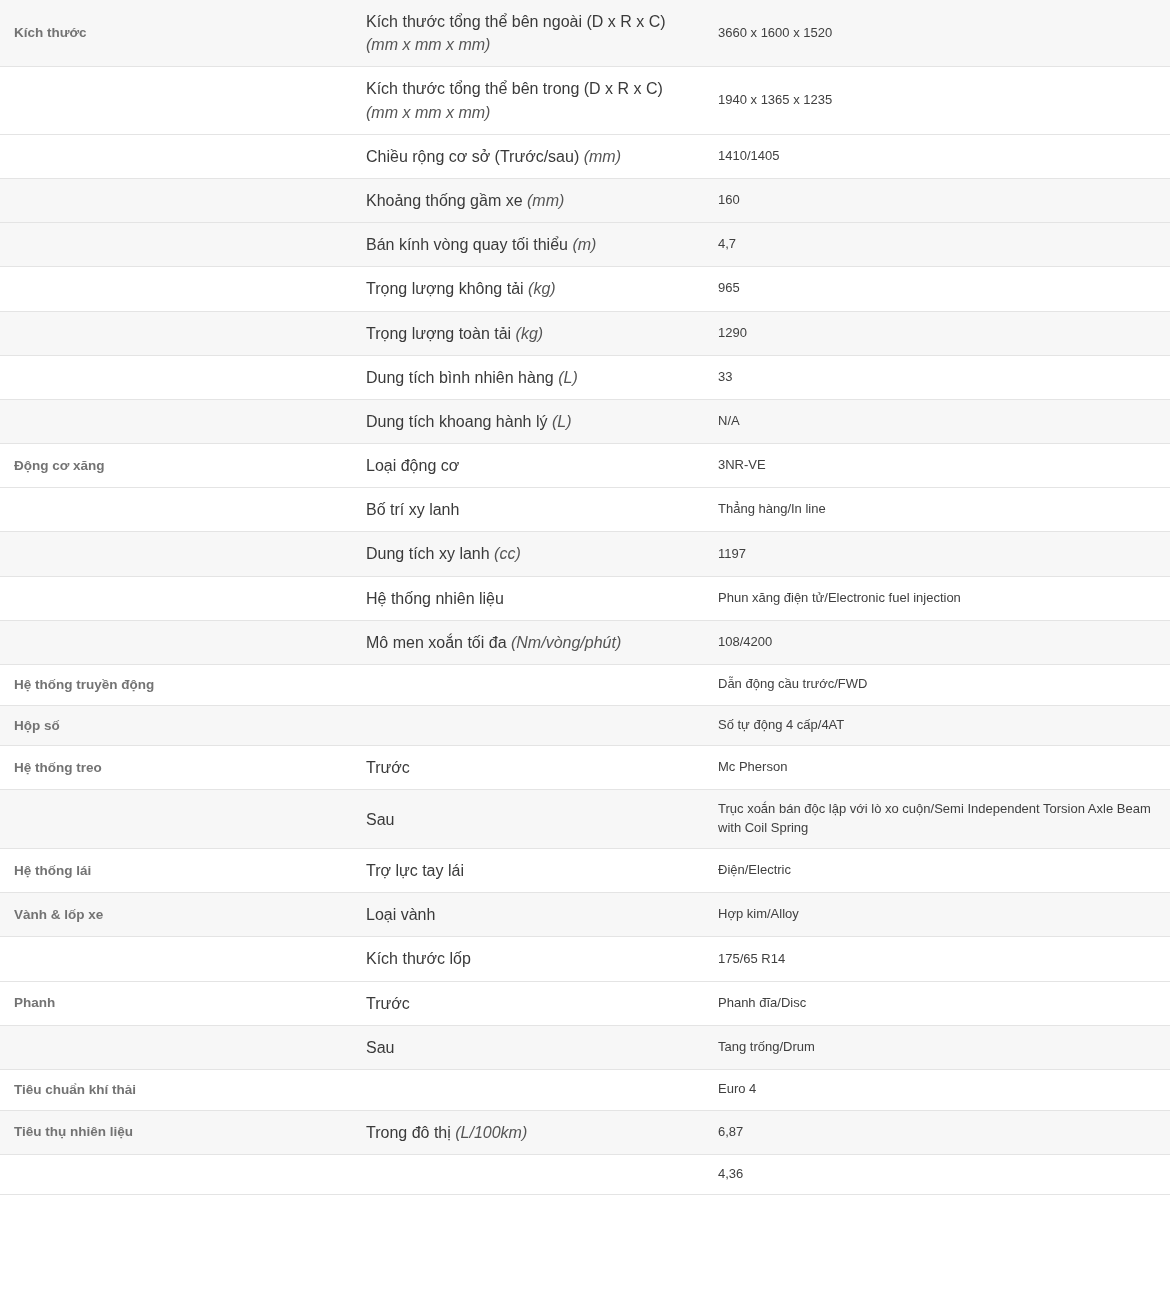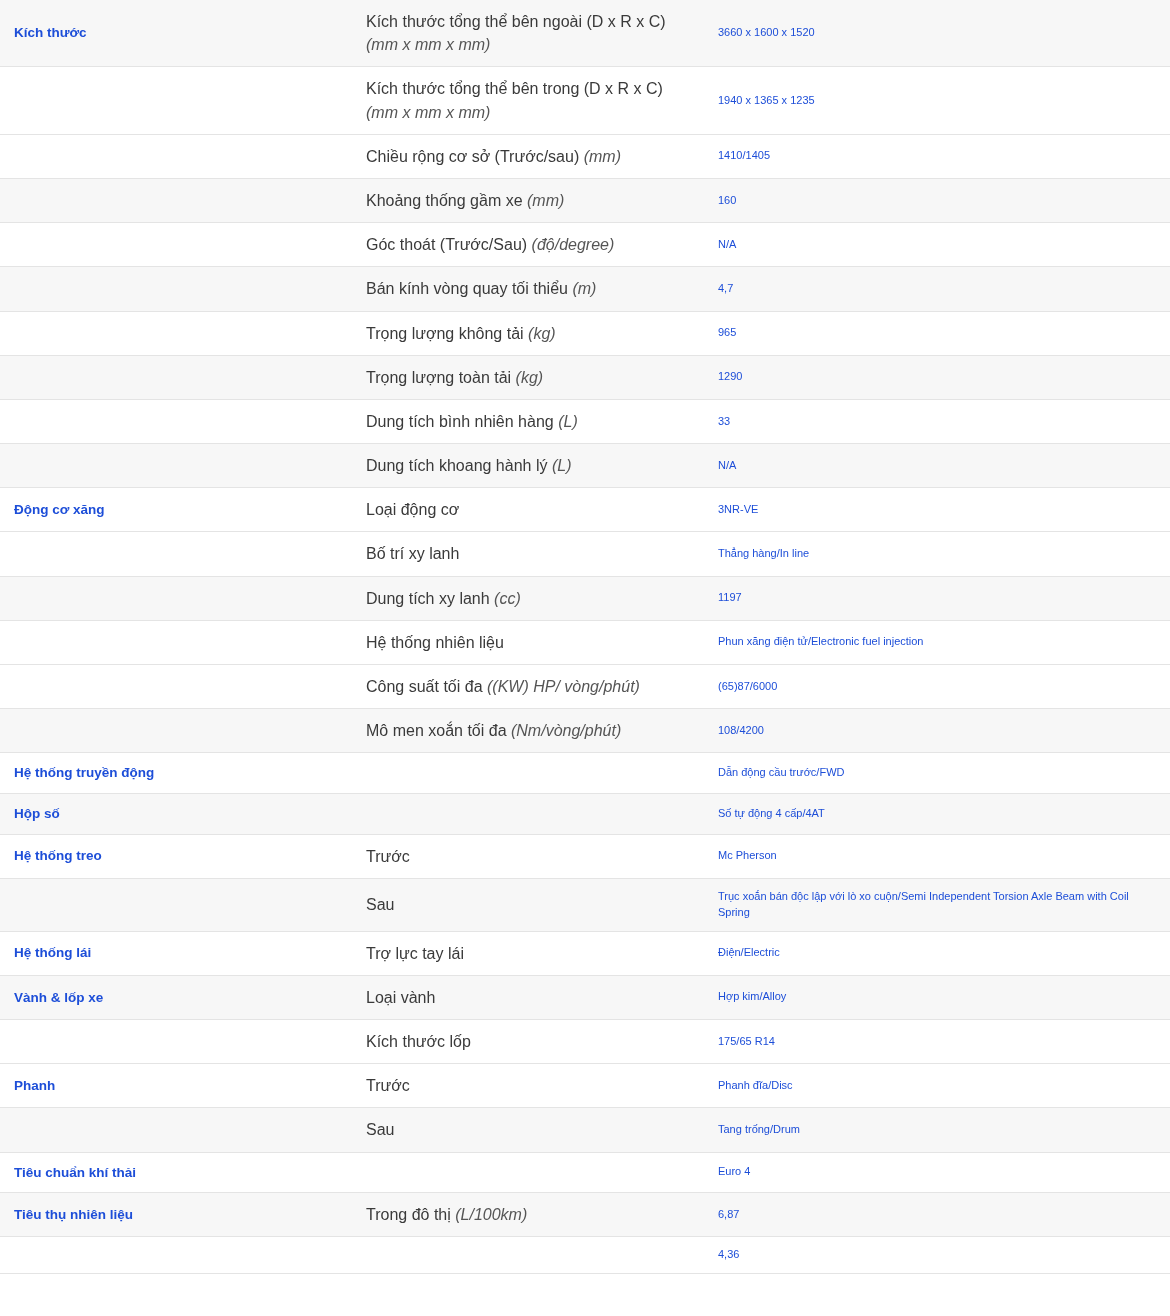--- a/index.html
+++ b/index.html
@@ -25,32 +25,32 @@
   }
   table.spec-table td {
     vertical-align: middle;
     padding: 10px 12px 10px 14px;
     line-height: 1.45;
     border-right: none;
   }
   td.col-group {
     width: 352px;
     font-weight: bold;
-    color: #1d4ed8;
+    color: #737373;
     font-size: 13.5px;
   }
   td.col-label {
     width: 352px;
     color: #3a3a3a;
     font-size: 16px;
   }
   td.col-value {
     width: 466px;
-    color: #1d4ed8;
-    font-size: 11px;
+    color: #404040;
+    font-size: 13px;
   }
   tr.shade td {
     background: #f7f7f7;
   }
   tr.plain td {
     background: #ffffff;
   }
   .unit {
     font-style: italic;
     color: #555555;
@@ -73,25 +73,20 @@
       </tr>
       <tr class="plain">
         <td class="col-group"></td>
         <td class="col-label"><span>Chiều rộng cơ sở (Trước/sau)</span> <span class="unit">(mm)</span></td>
         <td class="col-value">1410/1405</td>
       </tr>
       <tr class="shade">
         <td class="col-group"></td>
         <td class="col-label"><span>Khoảng thống gầm xe</span> <span class="unit">(mm)</span></td>
         <td class="col-value">160</td>
-      </tr>
-      <tr class="plain">
-        <td class="col-group"></td>
-        <td class="col-label"><span>Góc thoát (Trước/Sau)</span> <span class="unit">(độ/degree)</span></td>
-        <td class="col-value">N/A</td>
       </tr>
       <tr class="shade">
         <td class="col-group"></td>
         <td class="col-label"><span>Bán kính vòng quay tối thiểu</span> <span class="unit">(m)</span></td>
         <td class="col-value">4,7</td>
       </tr>
       <tr class="plain">
         <td class="col-group"></td>
         <td class="col-label"><span>Trọng lượng không tải</span> <span class="unit">(kg)</span></td>
         <td class="col-value">965</td>
@@ -123,25 +118,20 @@
       </tr>
       <tr class="shade">
         <td class="col-group"></td>
         <td class="col-label"><span>Dung tích xy lanh</span> <span class="unit">(cc)</span></td>
         <td class="col-value">1197</td>
       </tr>
       <tr class="plain">
         <td class="col-group"></td>
         <td class="col-label"><span>Hệ thống nhiên liệu</span></td>
         <td class="col-value">Phun xăng điện tử/Electronic fuel injection</td>
-      </tr>
-      <tr class="plain">
-        <td class="col-group"></td>
-        <td class="col-label"><span>Công suất tối đa</span> <span class="unit">((KW) HP/ vòng/phút)</span></td>
-        <td class="col-value">(65)87/6000</td>
       </tr>
       <tr class="shade">
         <td class="col-group"></td>
         <td class="col-label"><span>Mô men xoắn tối đa</span> <span class="unit">(Nm/vòng/phút)</span></td>
         <td class="col-value">108/4200</td>
       </tr>
       <tr class="plain">
         <td class="col-group">Hệ thống truyền động</td>
         <td class="col-label"><span></span></td>
         <td class="col-value">Dẫn động cầu trước/FWD</td>

